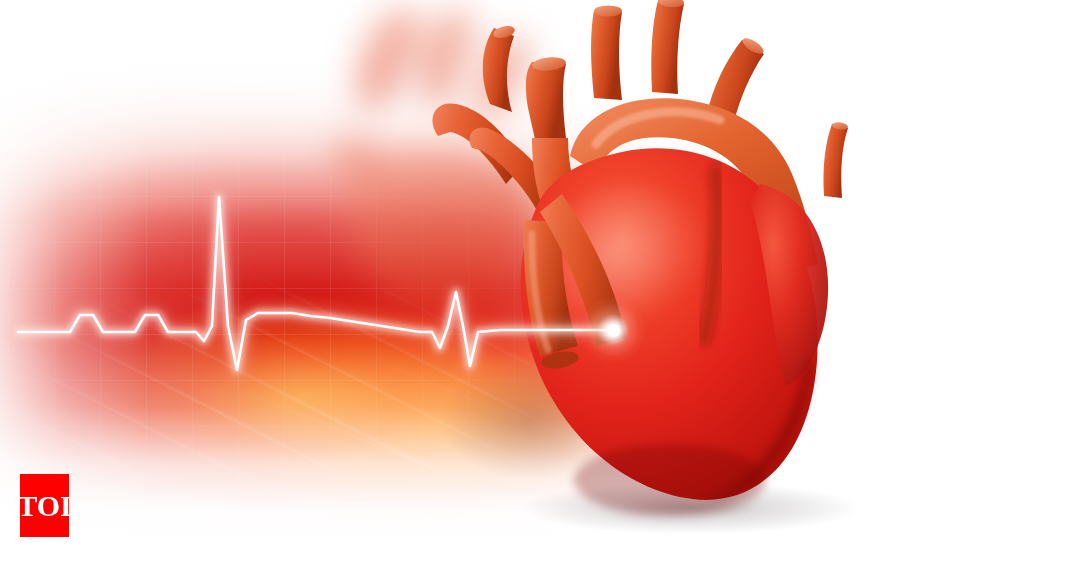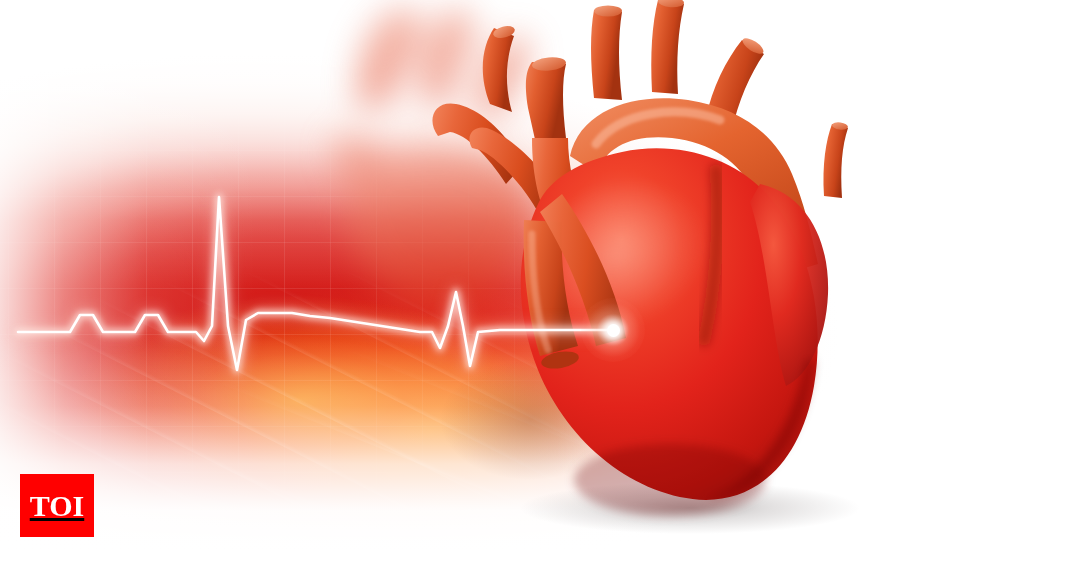--- a/index.html
+++ b/index.html
@@ -236,27 +236,26 @@
     border-radius: 50%;
     background: #ffffff;
     box-shadow: 0 0 7px 3px rgba(255,255,255,0.9);
   }
 
   
   #toi-logo {
     position: absolute;
     left: 20px;
     top: 474px;
-    width: 74px;
+    width: 49px;
     height: 63px;
     background: #ff0000;
     display: flex;
     align-items: center;
     justify-content: center;
-    text-decoration: underline;
   }
   #toi-text {
     font-family: "Liberation Serif", "DejaVu Serif", serif;
     font-weight: 700;
     font-size: 30px;
     line-height: 1;
     color: #ffffff;
     letter-spacing: 0px;
     user-select: none;
   }

